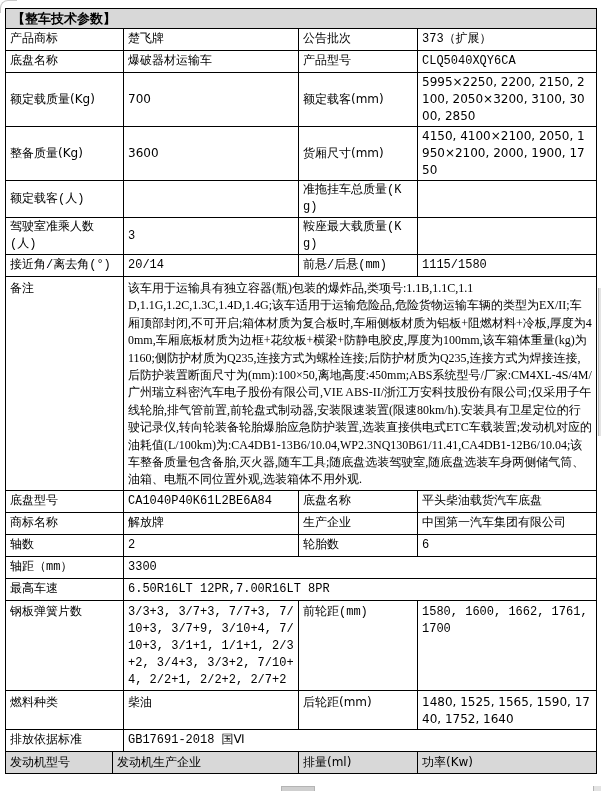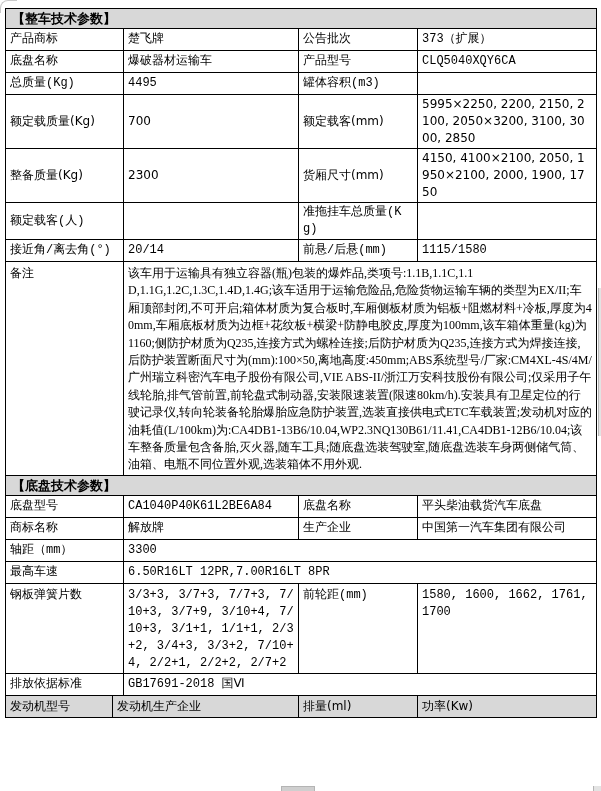--- a/index.html
+++ b/index.html
@@ -69,42 +69,42 @@
         <td>楚飞牌</td>
         <td>公告批次</td>
         <td>373（扩展）</td>
       </tr>
       <tr class="std">
         <td>底盘名称</td>
         <td>爆破器材运输车</td>
         <td>产品型号</td>
         <td>CLQ5040XQY6CA</td>
       </tr>
-      <tr class="std">
-        <td>总质量(Kg)</td>
-        <td>4495</td>
-        <td>罐体容积(m3)</td>
-        <td></td>
-      </tr>
       <tr class="tall">
         <td>额定载质量(Kg)</td>
         <td>700</td>
         <td>额定载客(mm)</td>
         <td>5995×2250, 2200, 2150, 2100, 2050×3200, 3100, 3000, 2850</td>
       </tr>
       <tr class="tall">
         <td>整备质量(Kg)</td>
-        <td>2300</td>
+        <td>3600</td>
         <td>货厢尺寸(mm)</td>
         <td>4150, 4100×2100, 2050, 1950×2100, 2000, 1900, 1750</td>
       </tr>
       <tr class="std">
         <td>额定载客(人)</td>
         <td></td>
         <td>准拖挂车总质量(Kg)</td>
+        <td></td>
+      </tr>
+      <tr class="std">
+        <td>驾驶室准乘人数(人)</td>
+        <td>3</td>
+        <td>鞍座最大载质量(Kg)</td>
         <td></td>
       </tr>
       <tr class="std">
         <td>接近角/离去角(°)</td>
         <td>20/14</td>
         <td>前悬/后悬(mm)</td>
         <td>1115/1580</td>
       </tr>
       <tr class="remark-row">
         <td class="top">备注</td>
@@ -117,48 +117,57 @@
   </table>
 
   <table>
     <colgroup>
         <col style="width:118px">
         <col style="width:175px">
         <col style="width:119px">
         <col style="width:179px">
       </colgroup>
     <tbody>
-      <tr class="sec-title">
-        <td colspan="4">【底盘技术参数】</td>
-      </tr>
       <tr class="std">
         <td>底盘型号</td>
         <td>CA1040P40K61L2BE6A84</td>
         <td>底盘名称</td>
         <td>平头柴油载货汽车底盘</td>
       </tr>
       <tr class="std">
         <td>商标名称</td>
         <td>解放牌</td>
         <td>生产企业</td>
         <td>中国第一汽车集团有限公司</td>
+      </tr>
+      <tr class="std">
+        <td>轴数</td>
+        <td>2</td>
+        <td>轮胎数</td>
+        <td>6</td>
       </tr>
       <tr class="std">
         <td>轴距（mm）</td>
         <td colspan="3">3300</td>
       </tr>
       <tr class="std">
         <td>最高车速</td>
         <td colspan="3">6.50R16LT 12PR,7.00R16LT 8PR</td>
       </tr>
       <tr class="spring">
         <td class="top">钢板弹簧片数</td>
         <td class="top">3/3+3, 3/7+3, 7/7+3, 7/10+3, 3/7+9, 3/10+4, 7/10+3, 3/1+1, 1/1+1, 2/3+2, 3/4+3, 3/3+2, 7/10+4, 2/2+1, 2/2+2, 2/7+2</td>
         <td class="top">前轮距(mm)</td>
         <td class="top">1580, 1600, 1662, 1761, 1700</td>
+      </tr>
+      <tr class="tall">
+        <td class="top">燃料种类</td>
+        <td class="top">柴油</td>
+        <td class="top">后轮距(mm)</td>
+        <td class="top">1480, 1525, 1565, 1590, 1740, 1752, 1640</td>
       </tr>
       <tr class="std">
         <td>排放依据标准</td>
         <td colspan="3">GB17691-2018 国Ⅵ</td>
       </tr>
     </tbody>
   </table>
 
   <table class="engine">
     <colgroup>

